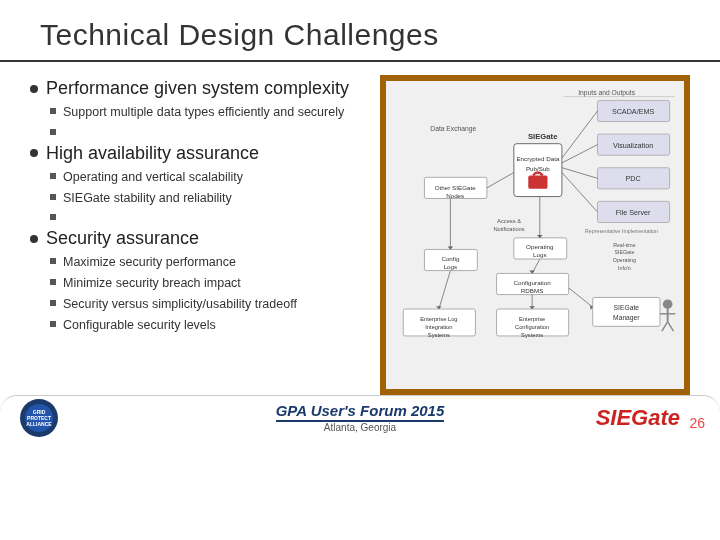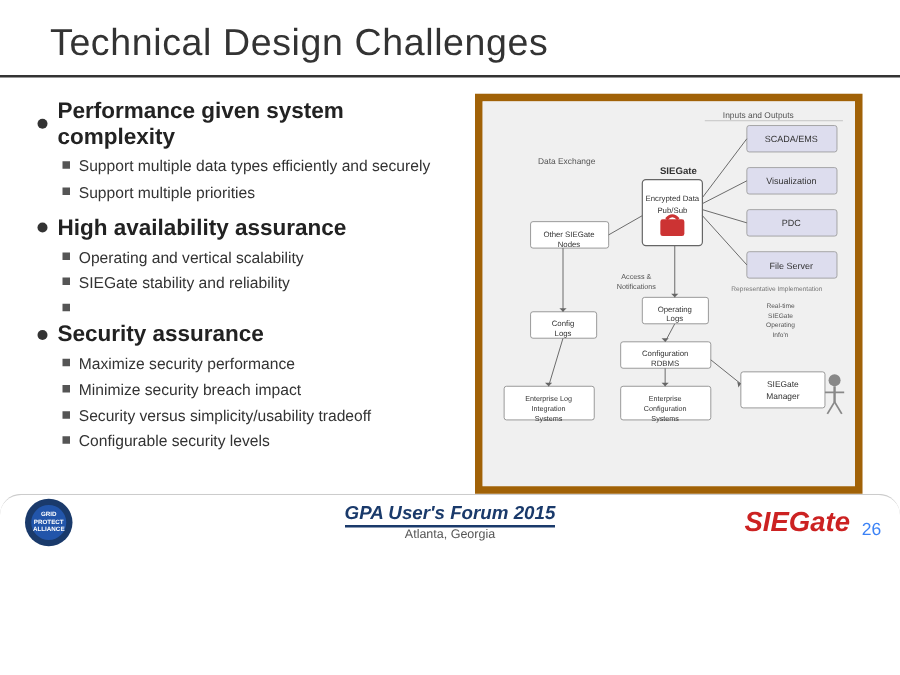--- a/index.html
+++ b/index.html
@@ -69,21 +69,21 @@
       width: 8px;
       height: 8px;
       background: #333;
       border-radius: 50%;
       margin-right: 8px;
       flex-shrink: 0;
     }
 
     .section-title {
       font-size: 18px;
-      font-weight: bold;
+      font-weight: normal;
       color: #222;
     }
 
     
     .sub-bullets {
       margin-left: 20px;
       margin-bottom: 4px;
     }
 
     .sub-item {
@@ -196,21 +196,21 @@
       font-weight: bold;
       color: #cc2222;
       font-style: italic;
     }
 
     .page-number {
       position: absolute;
       right: 15px;
       bottom: 8px;
       font-size: 14px;
-      color: #3b82f6;
+      color: #ef4444;
     }
 
     
     .diagram-svg {
       width: 100%;
       height: 100%;
     }
 
     
     .footer-title-underline {
@@ -236,21 +236,20 @@
         <div class="bullet-dot"></div>
         <span class="section-title">Performance given system complexity</span>
       </div>
       <div class="sub-bullets">
         <div class="sub-item">
           <div class="sub-bullet"></div>
           <span class="sub-text">Support multiple data types efficiently and securely</span>
         </div>
         <div class="sub-item">
           <div class="sub-bullet"></div>
-          <span class="sub-text">Support multiple priorities</span>
         </div>
       </div>
 
       <div class="section-header">
         <div class="bullet-dot"></div>
         <span class="section-title">High availability assurance</span>
       </div>
       <div class="sub-bullets">
         <div class="sub-item">
           <div class="sub-bullet"></div>

